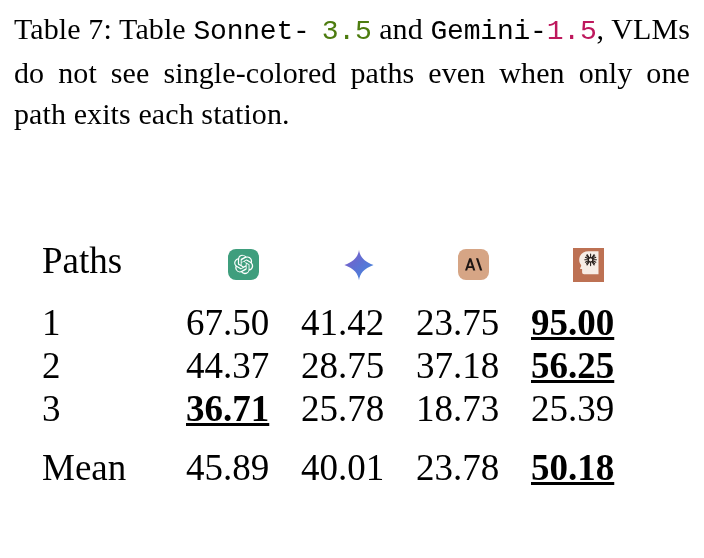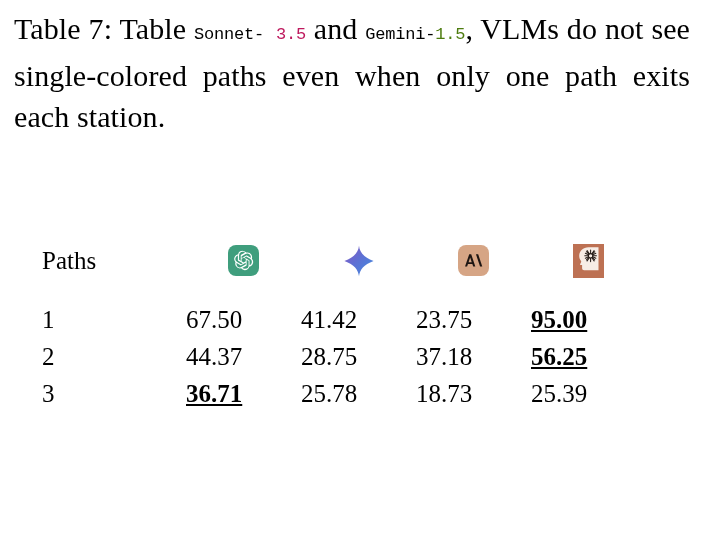--- a/index.html
+++ b/index.html
@@ -33,38 +33,38 @@
     line-height: 41px;
     text-align: justify;
     text-align-last: left;
     letter-spacing: 0.1px;
   }
   .caption .lbl {
     font-weight: normal;
   }
   .mono {
     font-family: "Liberation Mono", "DejaVu Sans Mono", monospace;
-    font-size: 17px;
+    font-size: 28px;
     letter-spacing: -0.2px;
   }
-  .c-sonnet { color: #be185d; margin-left: 12px; }
-  .c-gemini { color: #4d7c0f; }
+  .c-sonnet { color: #4d7c0f; margin-left: 12px; }
+  .c-gemini { color: #be185d; }
 
   
   .table-wrap {
     position: absolute;
     left: 38px;
     top: 228px;
     width: 608px;
   }
   table.tbl {
     border-collapse: collapse;
     width: 608px;
     table-layout: fixed;
-    font-size: 25px;
+    font-size: 37px;
   }
   table.tbl td, table.tbl th {
     padding: 0;
     margin: 0;
     border: 0;
     vertical-align: middle;
   }
   .col-paths { width: 148px; }
   .col-m     { width: 115px; }
 
@@ -250,20 +250,27 @@
         </tr>
 
         <tr class="spacer-row-sm">
             <td colspan="5"></td>
           </tr>
 
         <tr class="rule-mid2">
           <td colspan="5"></td>
         </tr>
 
+        <tr class="mean-row">
+          <td class="lab">Mean</td>
+          <td class="num">45.89</td>
+          <td class="num">40.01</td>
+          <td class="num">23.78</td>
+          <td class="num b">50.18</td>
+        </tr>
 
         <tr class="rule-bot">
           <td colspan="5"></td>
         </tr>
 
       </tbody>
     </table>
   </div>
 
 </div>

